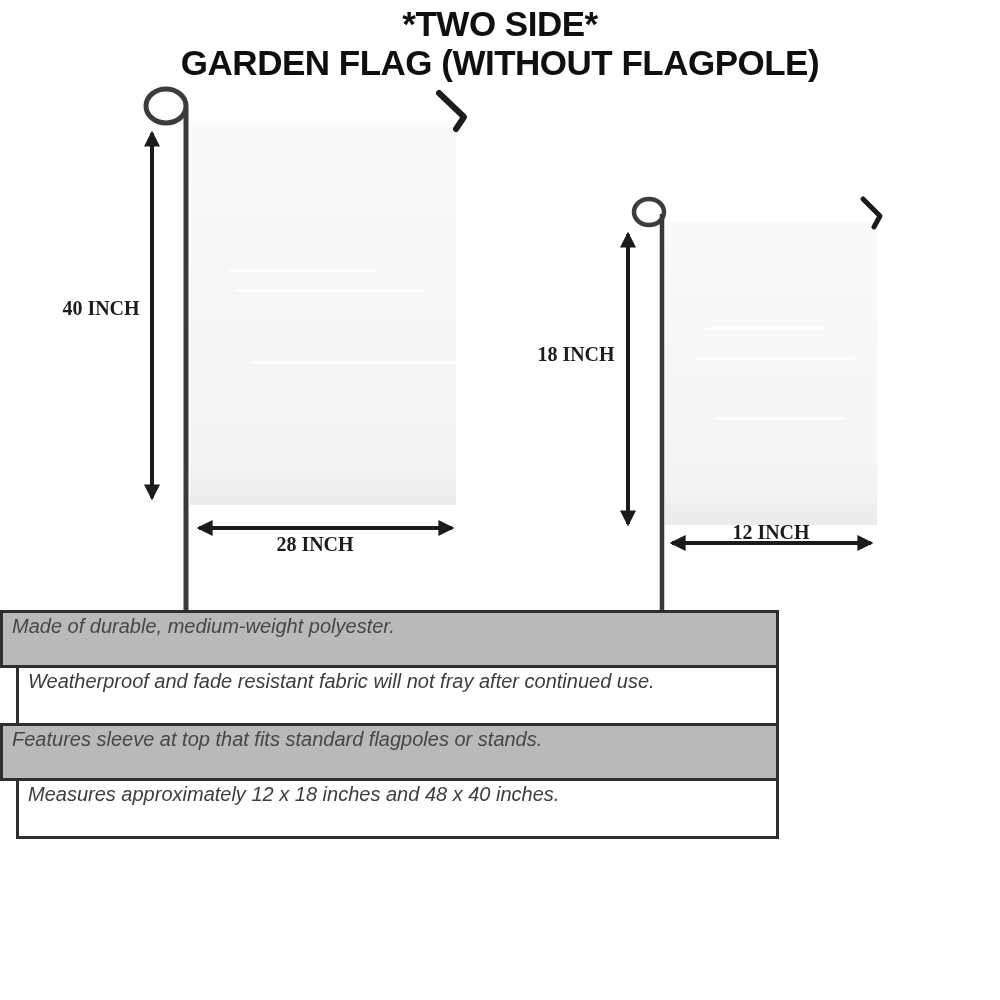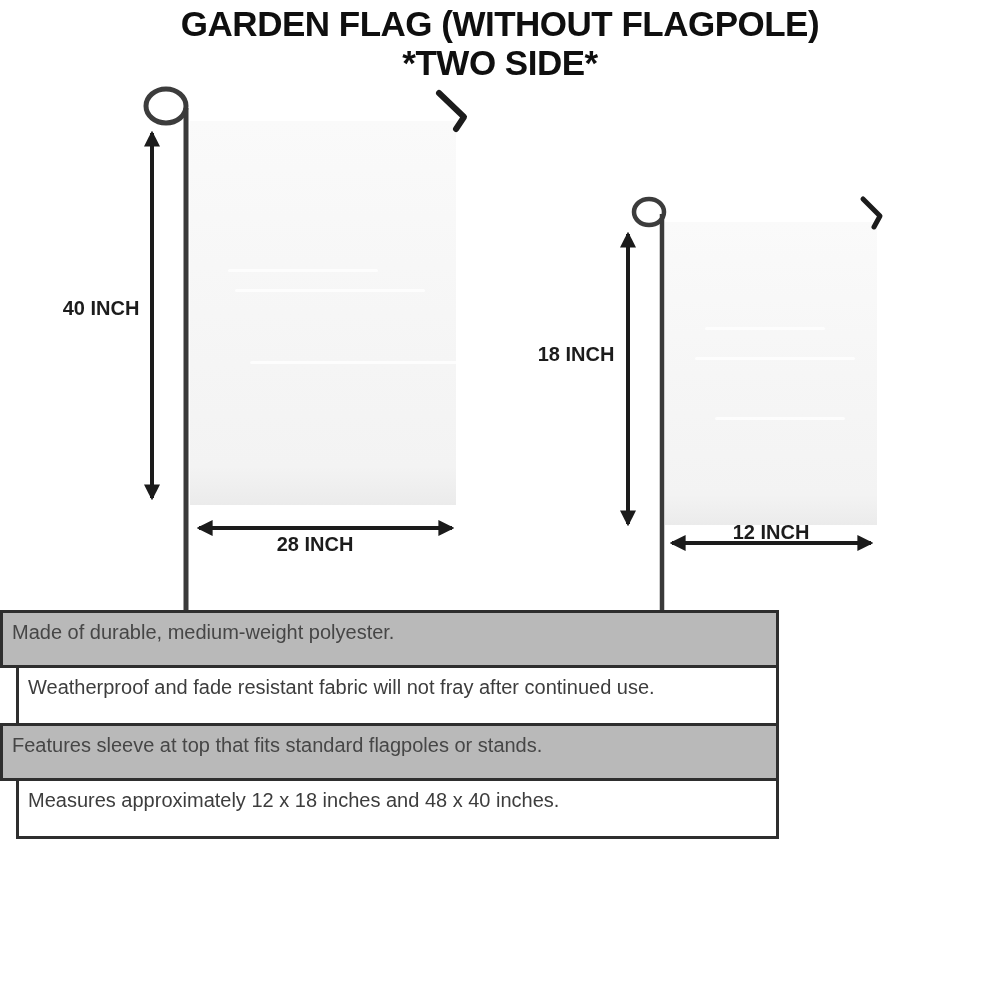--- a/index.html
+++ b/index.html
@@ -47,53 +47,55 @@
   }
 
   
   .dim-label {
     position: absolute;
     font-weight: bold;
     font-size: 20px;
     color: #1c1c1c;
     text-align: center;
     white-space: nowrap;
+    font-family: Liberation Serif, serif;
   }
   .dim-40 { left: 46px;  top: 297px; width: 110px; }
   .dim-28 { left: 240px; top: 533px; width: 150px; }
   .dim-18 { left: 511px; top: 343px; width: 130px; }
   .dim-12 { left: 696px; top: 521px; width: 150px; }
 
   
   .features {
     position: absolute;
     left: 0; top: 610px;
     width: 779px;
   }
   .feature-row {
     box-sizing: border-box;
     border: 3px solid #2e2e2e;
     margin-top: -3px;
-    padding: 6px 10px 0 9px;
+    padding: 0 10px 0 9px;
     font-size: 20px;
     line-height: 27px;
     color: #464646;
+    font-style: italic;
   }
   .feature-row:first-child { margin-top: 0; }
   .feature-row.gray  { background: #b9b9b9; height: 58px; }
   .feature-row.white { background: #ffffff; height: 61px; color: #3d3d3d; margin-left: 16px; }
 </style>
 </head>
 <body>
 
 <div class="canvas">
 
   <div class="title-block">
+    <div>*TWO SIDE*</div>
     <div>GARDEN FLAG (WITHOUT FLAGPOLE)</div>
-    <div>*TWO SIDE*</div>
   </div>
 
   <div class="flag flag-large">
     <div class="crease" style="left:38px; top:148px; width:150px;"></div>
     <div class="crease" style="left:45px; top:168px; width:190px;"></div>
     <div class="crease" style="left:60px; top:240px; width:210px;"></div>
   </div>
 
   <div class="flag flag-small">
     <div class="crease" style="left:40px; top:105px; width:120px;"></div>

